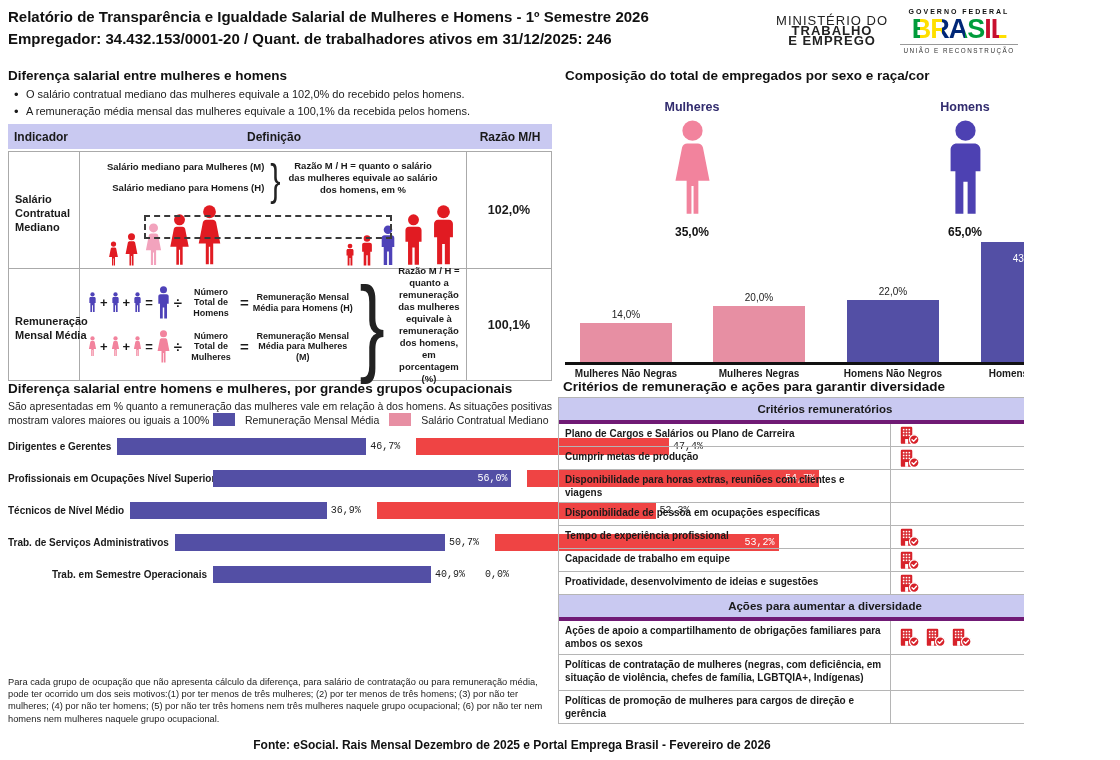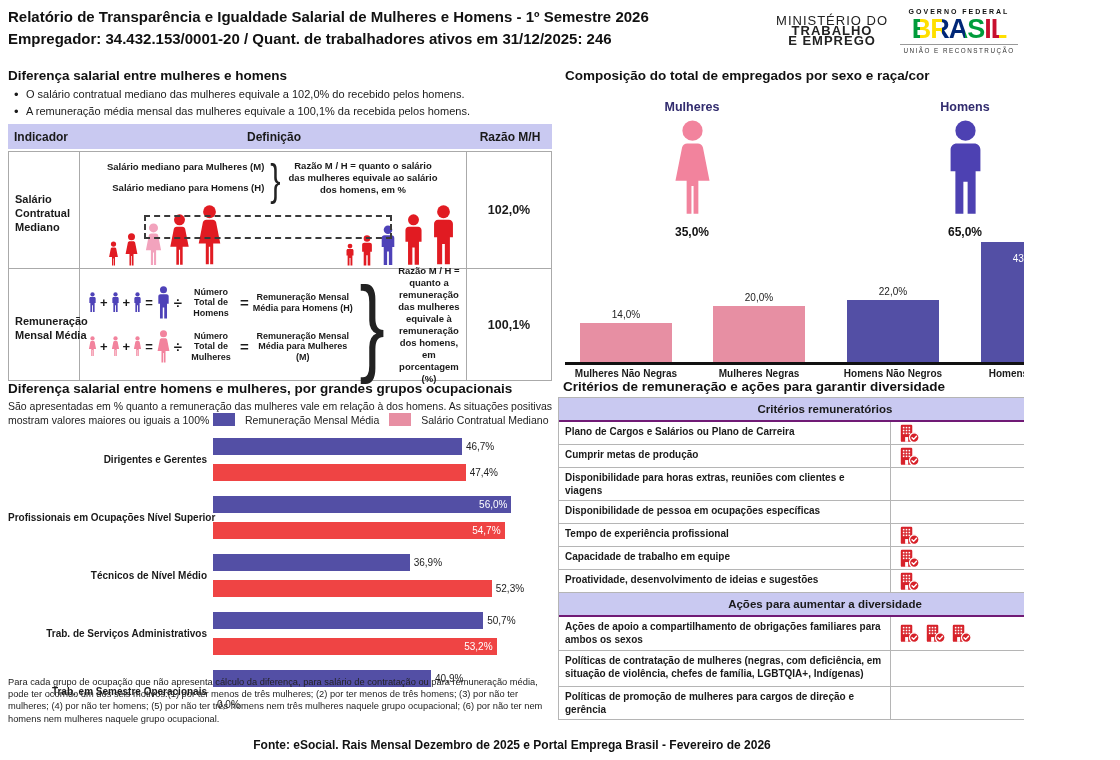--- a/index.html
+++ b/index.html
@@ -66,21 +66,21 @@
 
   
   .og-sub { position:absolute; left:8px; top:399px; width:546px; font-size:10.5px; line-height:14px; color:#222; }
   .legend { position:absolute; left:213px; top:413px; display:flex; align-items:center; gap:10px; background:#fff; }
   .sw { width:22px; height:13px; display:inline-block; }
   .sw.blue { background:#534fa5; } .sw.pink { background:#e78fa3; }
   .leg-t { font-size:10.5px; color:#222; }
   .og-chart { position:absolute; left:8px; top:438px; width:546px; }
   .og-row { display:flex; margin-bottom:15px; }
   .og-cat { width:205px; text-align:right; font-size:10px; font-weight:bold; padding-right:6px; align-self:center; white-space:nowrap; }
-  .og-bars { display:flex; flex-direction:column; gap:9px; }
+  .og-bars { display:flex; gap:16px;font-family:Liberation Mono, monospace; }
   .og-line { display:flex; align-items:center; height:17px; }
   .og-bar { height:17px; position:relative; }
   .og-bar.blue { background:#534fa5; } .og-bar.pink { background:#ef4444; }
   .og-val { font-size:10px; margin-left:4px; color:#222; white-space:nowrap; }
   .og-val-in { position:absolute; right:4px; top:0; line-height:17px; font-size:10px; color:#fff; white-space:nowrap; }
 
   .footnote { position:absolute; left:8px; top:676px; width:548px; font-size:9.3px; line-height:12.2px; color:#222; }
   .footer { position:absolute; left:0; top:738px; width:100%; text-align:center; font-size:12px; font-weight:bold; color:#111; }
 
   
@@ -90,21 +90,21 @@
   .race-chart { position:absolute; left:565px; top:230px; width:535px; height:135px; border-bottom:3px solid #111; }
   .rc-col { position:absolute; bottom:0; width:92px; display:flex; flex-direction:column; align-items:center; justify-content:flex-end; }
   .rc-bar { width:92px; }
   .rc-bar.pinkbar { background:#e78fa3; } .rc-bar.bluebar { background:#534fa5; }
   .rc-val { font-size:10px; color:#222; margin-bottom:3px; }
   .rc-val.in { color:#fff; margin-bottom:-22px; position:relative; z-index:2; }
   .rc-cat { position:absolute; bottom:-17px; left:50%; transform:translateX(-50%); width:150px; text-align:center; font-size:10px; font-weight:bold; white-space:nowrap; }
 
   
   .crit { position:absolute; left:558px; top:397px; width:534px; border:1px solid #b5b5b5; }
-  .crit-band { background:#c9c9f1; text-align:center; font-size:11.5px; font-weight:bold; padding:5px 0; border-bottom:2px solid #701a75; }
+  .crit-band { background:#c9c9f1; text-align:center; font-size:11.5px; font-weight:bold; padding:5px 0; border-bottom:4px solid #701a75; }
   .crit-row { display:flex; border-bottom:1px solid #b5b5b5; min-height:23px; }
   .crit-row:last-child { border-bottom:none; }
   .crit-label { width:332px; padding:4px 6px 3px 6px; font-size:10px; font-weight:bold; line-height:12.5px; border-right:1px solid #b5b5b5; }
   .crit-icons { width:200px; display:flex; align-items:center; gap:5px; padding-left:8px; }
   .cc-icon { width:21px; height:19px; color:#d7222a; }
 
   .heading-comp { left:565px; top:68px; }
   .heading-sal { left:8px; top:68px; }
   .heading-occ { left:8px; top:381px; }
   .heading-crit { left:563px; top:379px; }

